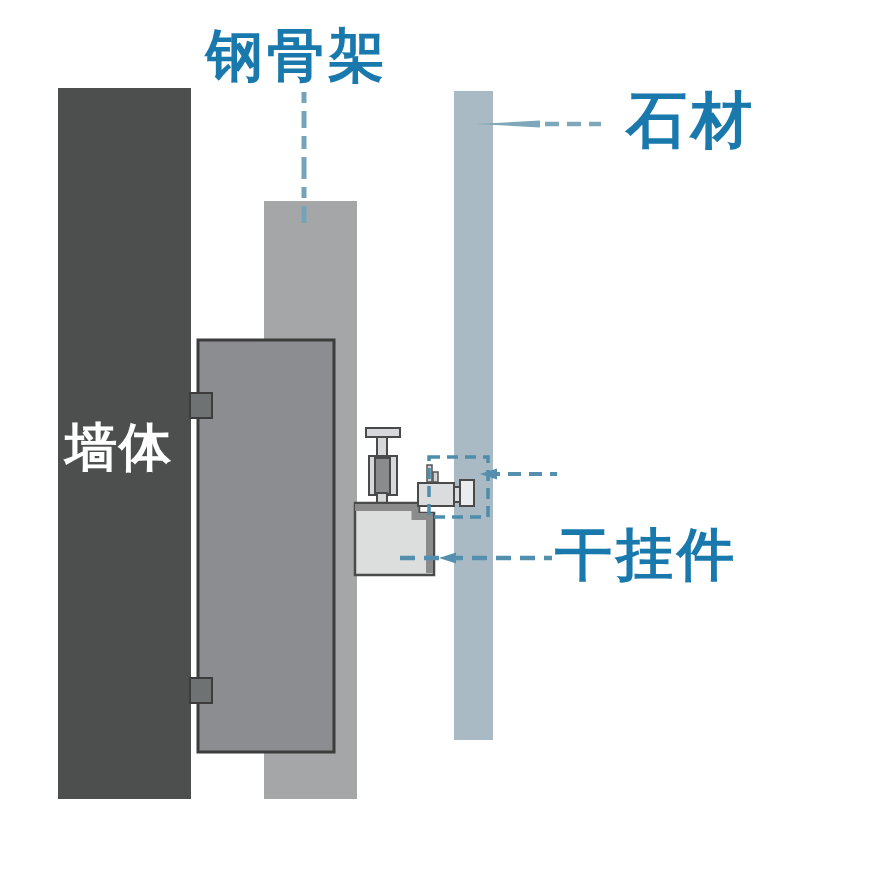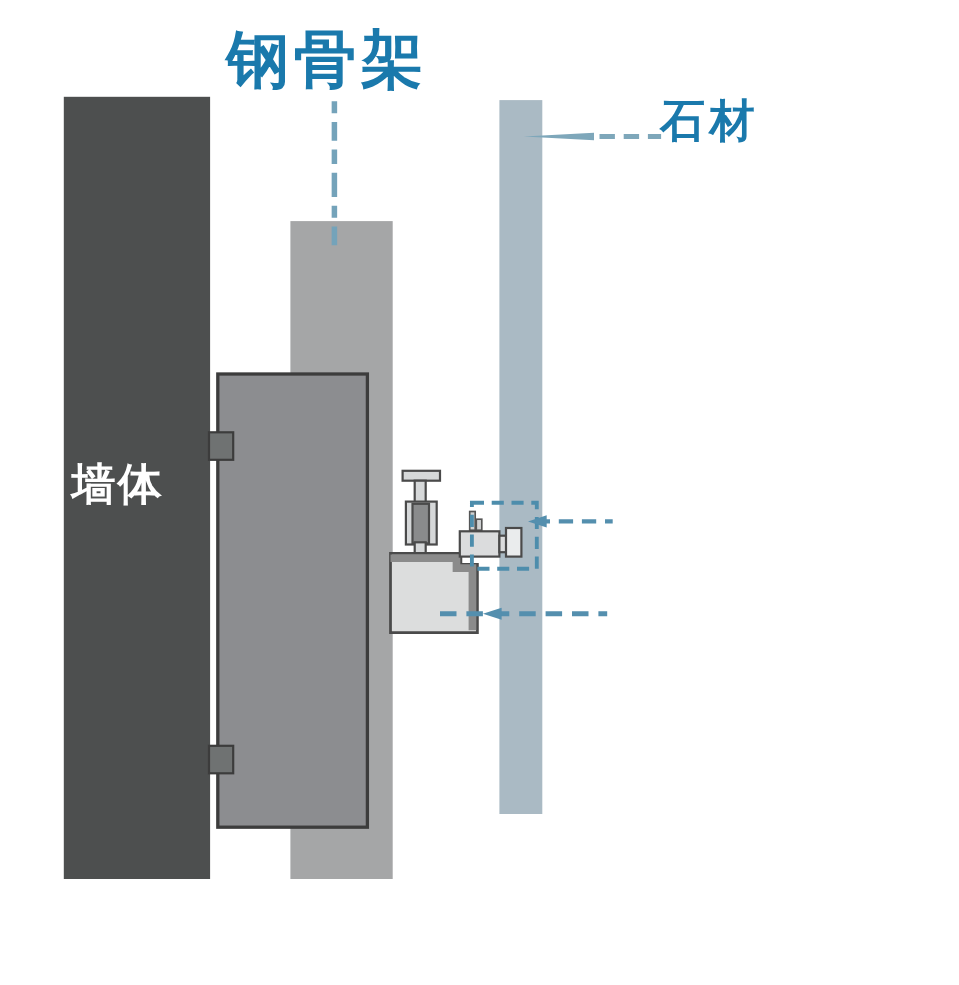--- a/index.html
+++ b/index.html
@@ -14,24 +14,24 @@
   .lbl{
     position:absolute;
     font-weight:700;
     line-height:1;
     white-space:nowrap;
     user-select:none;
   }
   .lbl.blue{color:#1a79ac;}
   .lbl.white{color:#ffffff;}
   .lbl-steel-frame{left:206px;top:27px;font-size:57px;letter-spacing:4px;}
-  .lbl-stone{left:600px;top:90px;font-size:41px;letter-spacing:4px;}
+  .lbl-stone{left:626px;top:90px;font-size:61px;letter-spacing:4px;}
   .lbl-adhesive{left:559px;top:446px;font-size:53px;letter-spacing:2px;}
   .lbl-hanger{left:555px;top:526px;font-size:57px;letter-spacing:4px;}
-  .lbl-wall{left:65px;top:421px;font-size:40px;letter-spacing:2px;}
+  .lbl-wall{left:65px;top:421px;font-size:52px;letter-spacing:2px;}
 </style>
 </head>
 <body>
 
 <div class="canvas">
 
   <svg width="872" height="895" viewBox="0 0 872 895">
 
     <rect x="58" y="88" width="133" height="751" fill="#4d4f4f"></rect>
 
@@ -72,16 +72,17 @@
 
     <line x1="400" y1="558" x2="552" y2="558" stroke="#548fae" stroke-width="4.5" stroke-dasharray="15 9"></line>
     <polygon points="439,558 456,552.5 456,563.5" fill="#548fae"></polygon>
   </svg>
 
   <div class="lbl blue lbl-steel-frame">钢骨架</div>
 
   <div class="lbl blue lbl-stone">石材</div>
 
 
+  <div class="lbl blue lbl-hanger">干挂件</div>
 
   <div class="lbl white lbl-wall">墙体</div>
 
 </div>
 
 </body></html>

